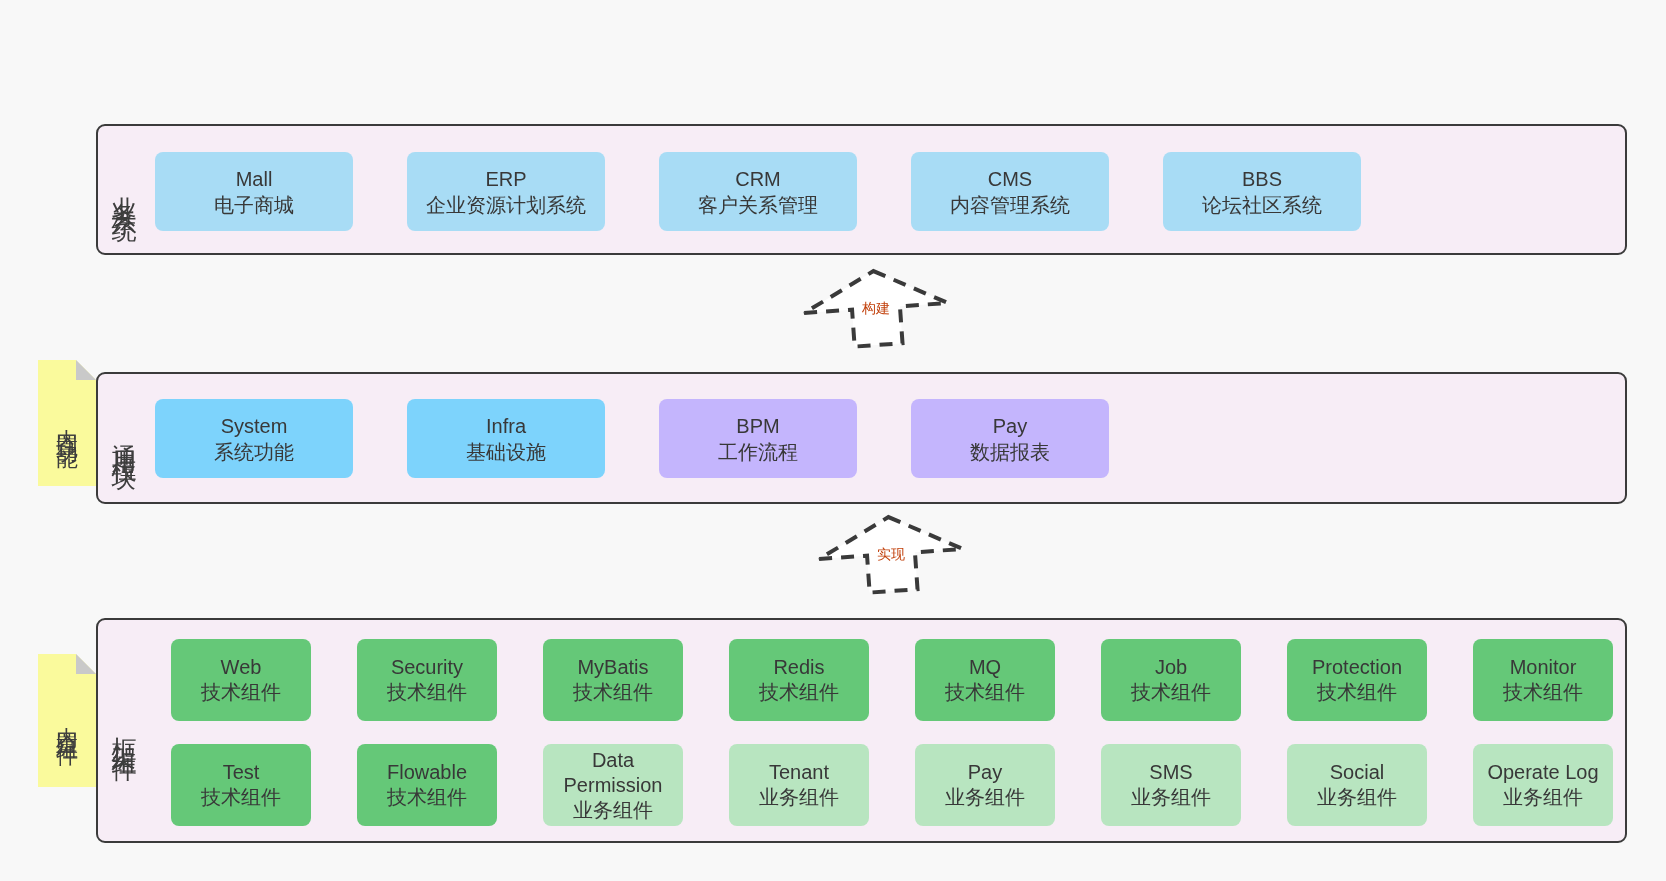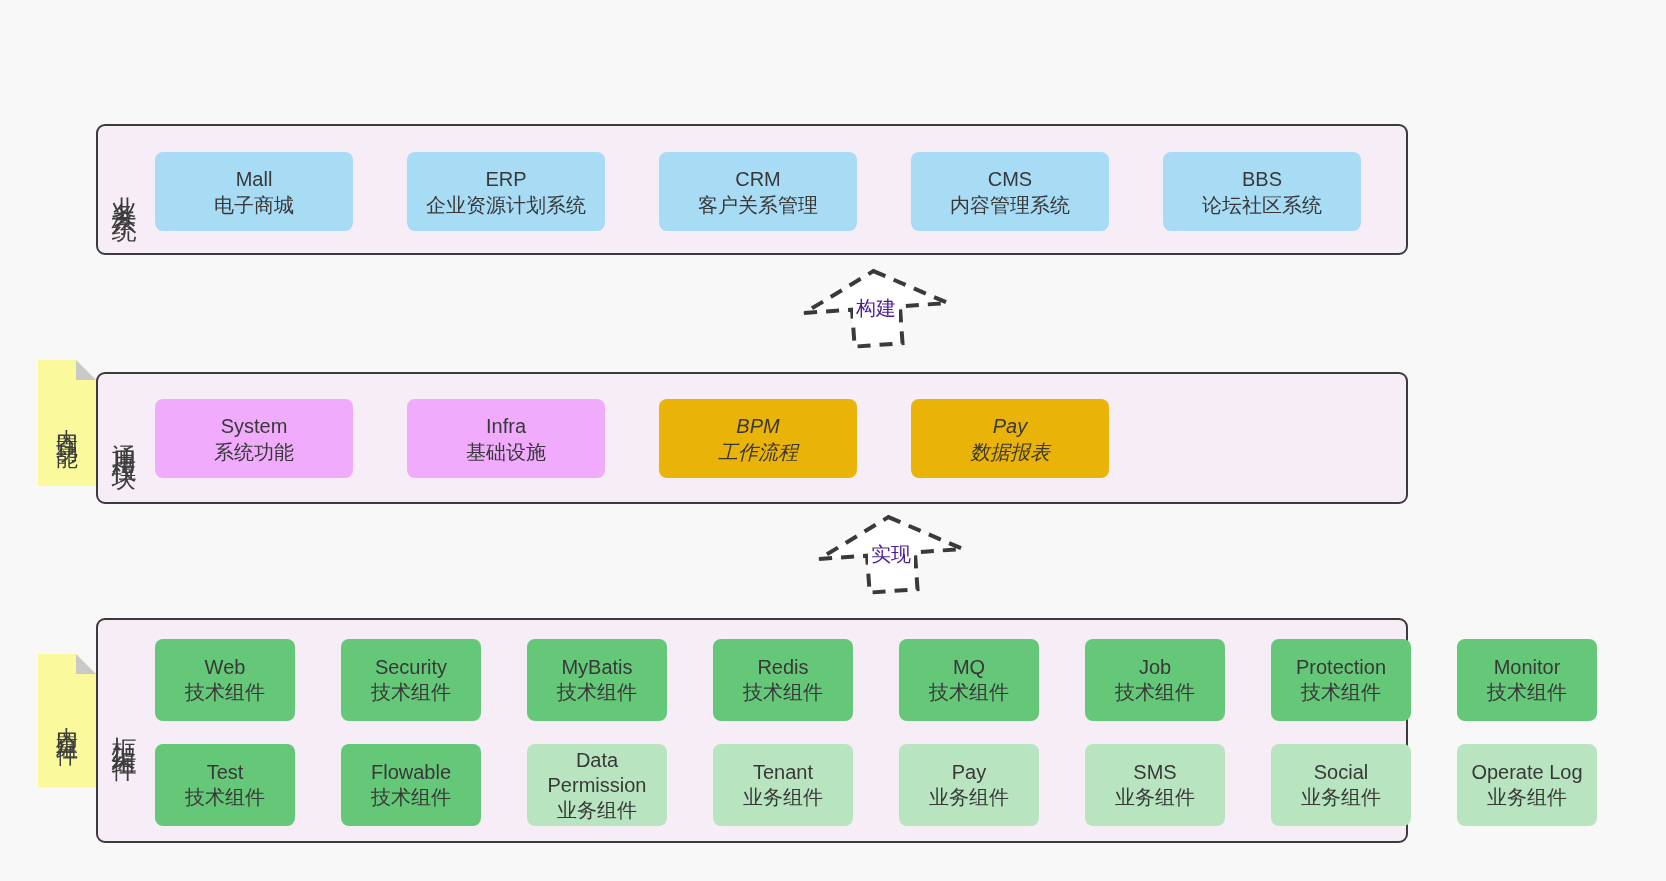--- a/index.html
+++ b/index.html
@@ -6,21 +6,21 @@
   body{
     width:1666px;height:881px;
     background:#f8f8f8;
     font-family:"Liberation Sans","DejaVu Sans",sans-serif;
     color:#3d3d3d;
   }
   .canvas{position:relative;width:1666px;height:881px;overflow:hidden;}
 
   
   .layer{
-    position:absolute;left:96px;width:1312px;
+    position:absolute;left:96px;width:1531px;
     background:#f7edf6;
     border:2px solid #3b3b3b;border-radius:9px;
     box-sizing:border-box;
     z-index:2;
     padding-left:40px;
   }
   #layer-business{top:124px;height:131px;}
   #layer-modules{top:372px;height:132px;}
   #layer-framework{top:618px;height:225px;}
 
@@ -41,24 +41,24 @@
     position:absolute;left:57px;top:19px;
     display:grid;grid-template-columns:repeat(8,140px);
     column-gap:46px;row-gap:23px;
   }
   .box{
     width:198px;height:79px;border-radius:8px;
     display:flex;flex-direction:column;align-items:center;justify-content:center;
     text-align:center;font-size:20px;line-height:26px;color:#383838;
     box-sizing:border-box;padding:2px 6px;
   }
-  .layer-grid .box{width:140px;height:82px;line-height:25px;}
+  .layer-grid .box{width:140px;height:82px;line-height:25px;margin-left:16px;}
   .box.blue{background:#a8dcf5;}
-  .box.red{background:#f0abfc;}
-  .box.pink{background:#eab308;font-style:italic;}
+  .box.red{background:#7dd3fc;}
+  .box.pink{background:#c4b5fd;}
   .box.green{background:#65c878;}
   .box.green-light{background:#b8e5c0;}
 
   
   .sticky{position:absolute;left:38px;width:58px;background:#fafa9c;z-index:1;}
   #sticky-modules{top:360px;height:126px;}
   #sticky-framework{top:654px;height:133px;}
   .fold-cut{
     position:absolute;top:0;right:0;width:20px;height:20px;
     background:#f8f8f8;
@@ -76,22 +76,22 @@
     font-size:22px;letter-spacing:6px;color:#3d3d3d;
   }
 
   
   .arrow{position:absolute;width:160px;height:80px;z-index:0;}
   #arrow-build{left:796px;top:268px;}
   #arrow-implement{left:811px;top:514px;}
   .arrow svg{display:block;width:160px;height:80px;overflow:visible;}
   .arrow-label{
     position:absolute;left:50%;top:29px;transform:translateX(-50%);
-    background:#ffffff;font-size:20px;line-height:23px;
-    color:#4c1d95;padding:0 3px;white-space:nowrap;
+    background:#ffffff;font-size:14px;line-height:23px;
+    color:#c2410c;padding:0 3px;white-space:nowrap;
   }
 </style>
 </head>
 <body>
 
 <div class="canvas">
 
   <div class="sticky" id="sticky-modules">
     <div class="fold-cut"></div>
     <div class="fold"></div>

